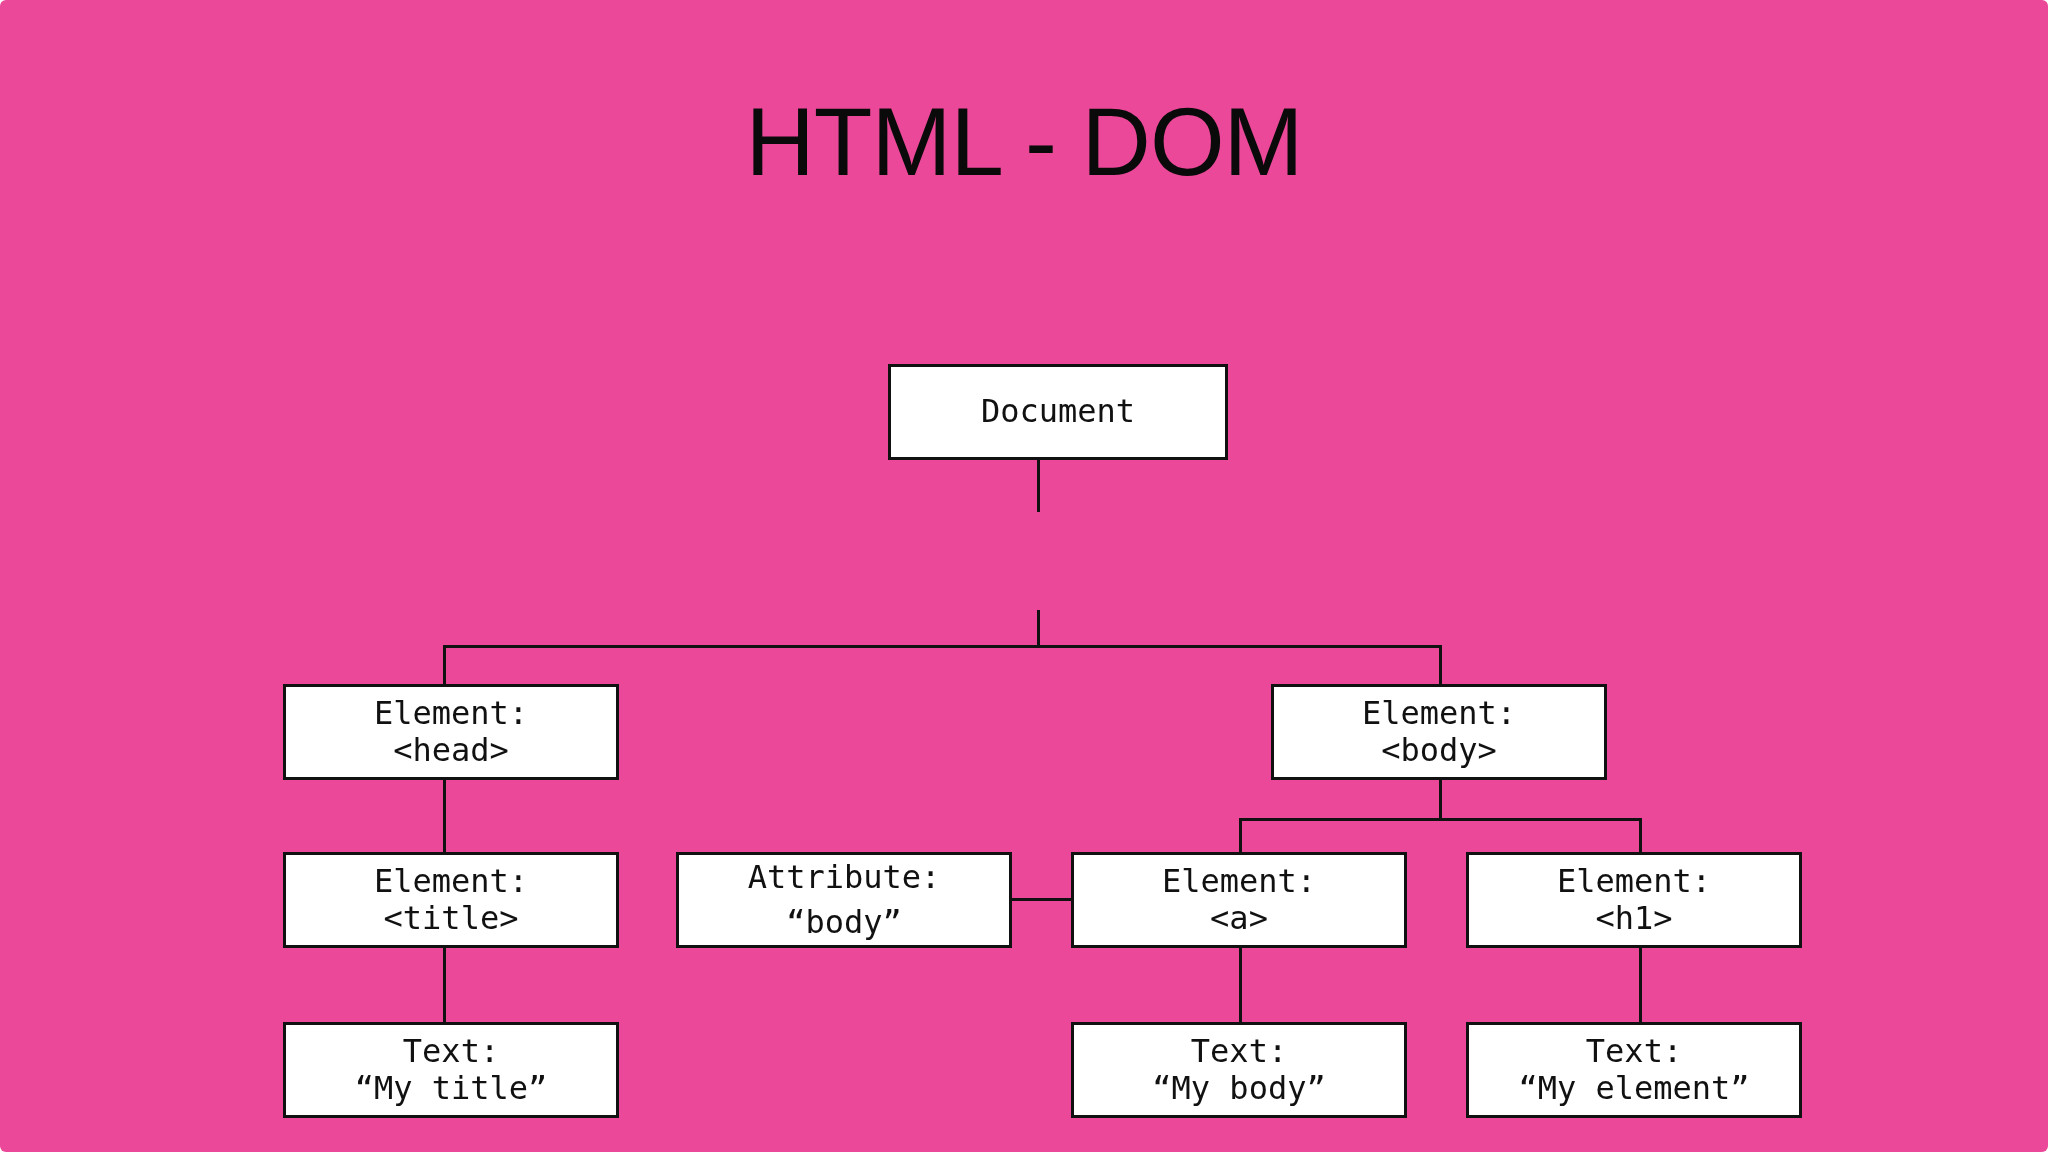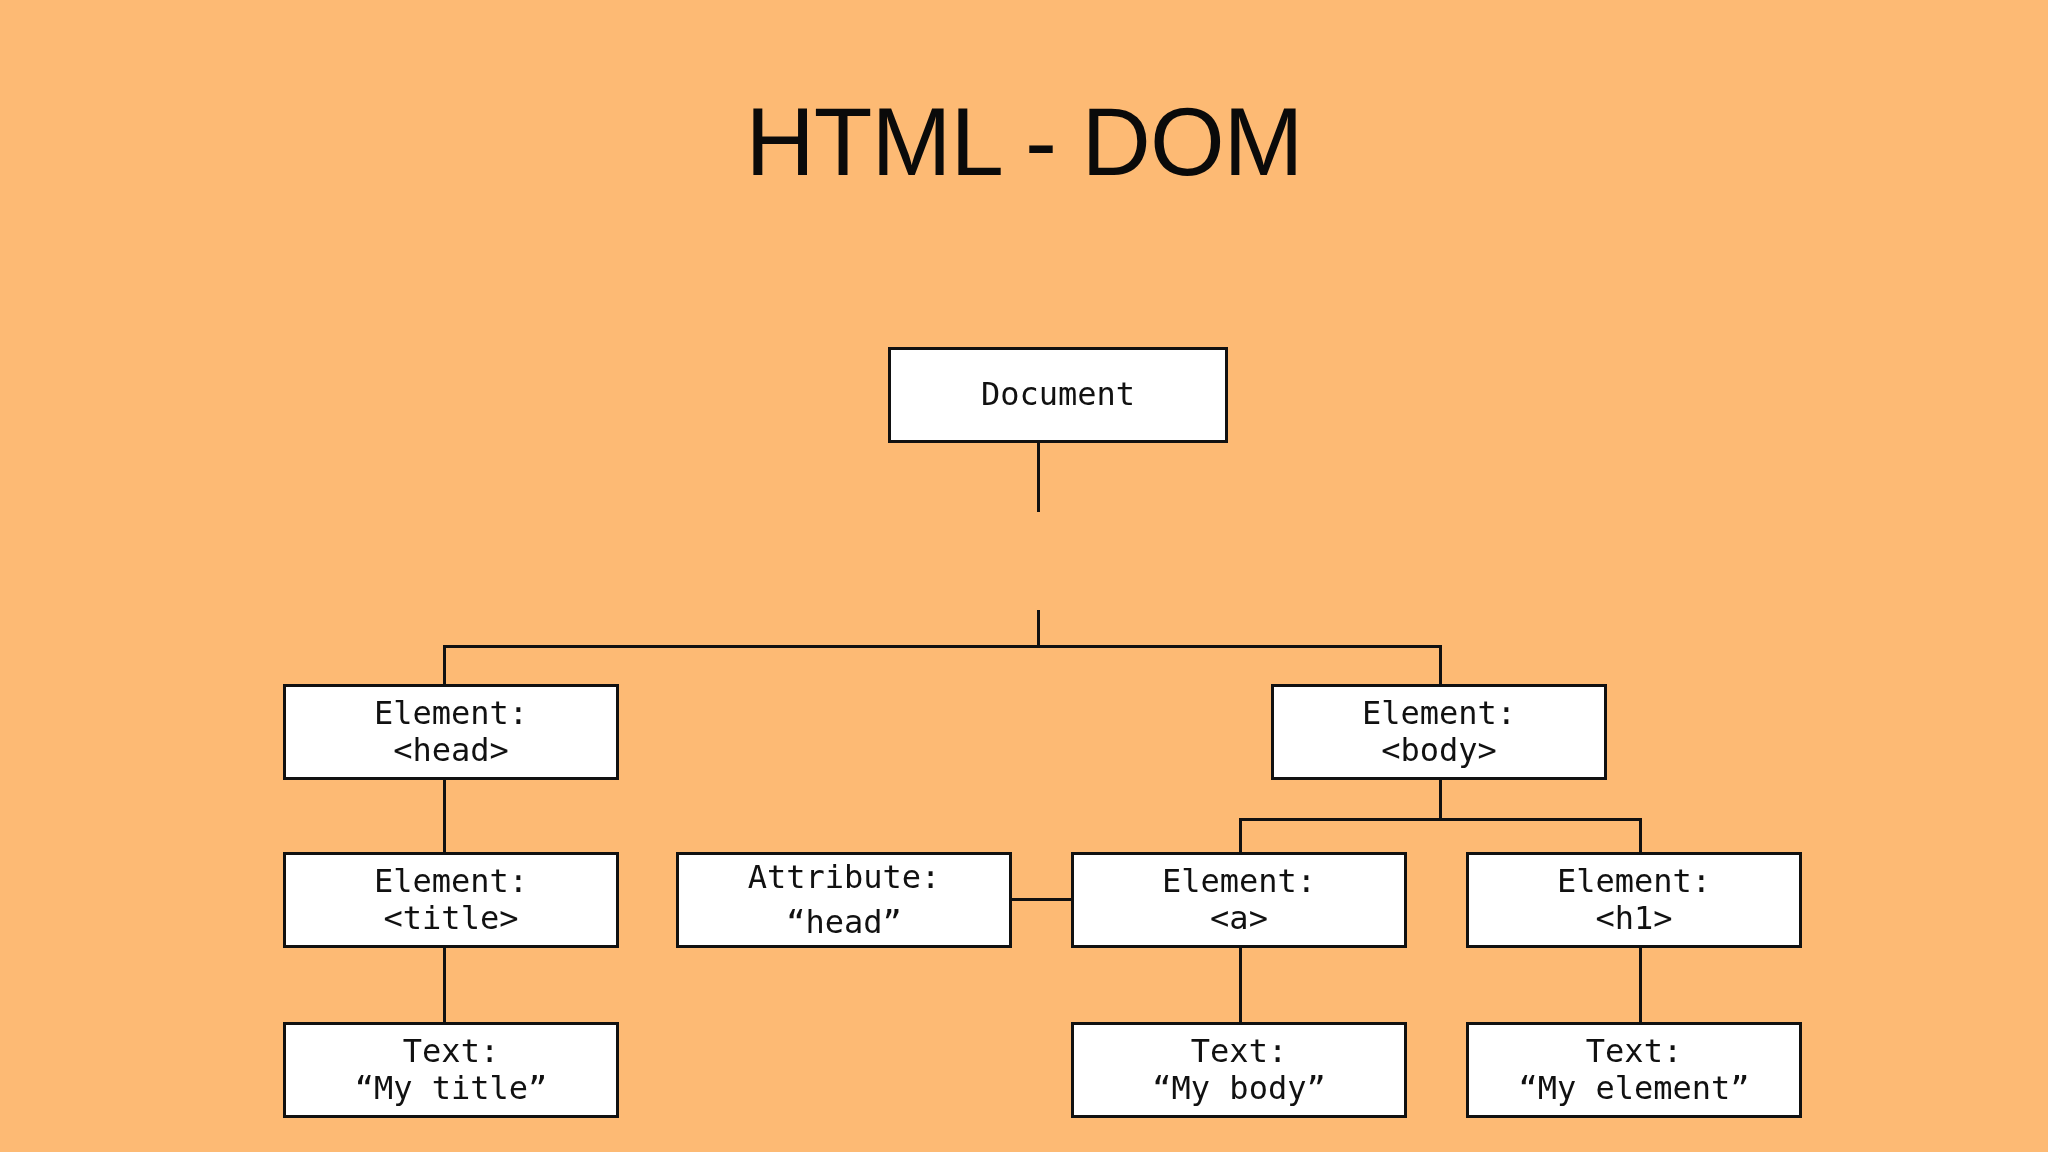--- a/index.html
+++ b/index.html
@@ -4,23 +4,24 @@
 <style>
   html, body {
     margin: 0;
     padding: 0;
     background: #ffffff;
   }
   #slide {
     position: relative;
     width: 2048px;
     height: 1152px;
-    background: #fdba74;
+    background: #ec4899;
     overflow: hidden;
     font-family: "Liberation Sans", sans-serif;
+    border-radius: 6px;
   }
   #slide-title {
     position: absolute;
     left: 0;
     top: 92px;
     width: 2048px;
     text-align: center;
     font-size: 96px;
     line-height: 1.05;
     font-weight: 400;
@@ -88,21 +89,21 @@
     <div class="connector h" style="left:1239px; top:818px; width:403px;"></div>
     <div class="connector v" style="left:1239px; top:818px; height:34px;"></div>
     <div class="connector v" style="left:1639px; top:818px; height:34px;"></div>
 
     <div class="connector h" style="left:1012px; top:898px; width:65px;"></div>
 
     <div class="connector v" style="left:1239px; top:948px; height:74px;"></div>
 
     <div class="connector v" style="left:1639px; top:948px; height:74px;"></div>
 
-    <div class="node" style="left:888px; top:347px; width:340px; height:96px;">
+    <div class="node" style="left:888px; top:364px; width:340px; height:96px;">
       <span class="l1">Document</span>
     </div>
 
 
     <div class="node" style="left:283px; top:684px; width:336px; height:96px;">
       <span class="l1">Element:</span>
       <span class="l2">&lt;head&gt;</span>
     </div>
 
     <div class="node" style="left:1271px; top:684px; width:336px; height:96px;">
@@ -110,21 +111,21 @@
       <span class="l2">&lt;body&gt;</span>
     </div>
 
     <div class="node" style="left:283px; top:852px; width:336px; height:96px;">
       <span class="l1">Element:</span>
       <span class="l2">&lt;title&gt;</span>
     </div>
 
     <div class="node" style="left:676px; top:852px; width:336px; height:96px;gap:8px;">
       <span class="l1">Attribute:</span>
-      <span class="l2">“head”</span>
+      <span class="l2">“body”</span>
     </div>
 
     <div class="node" style="left:1071px; top:852px; width:336px; height:96px;">
       <span class="l1">Element:</span>
       <span class="l2">&lt;a&gt;</span>
     </div>
 
     <div class="node" style="left:1466px; top:852px; width:336px; height:96px;">
       <span class="l1">Element:</span>
       <span class="l2">&lt;h1&gt;</span>

